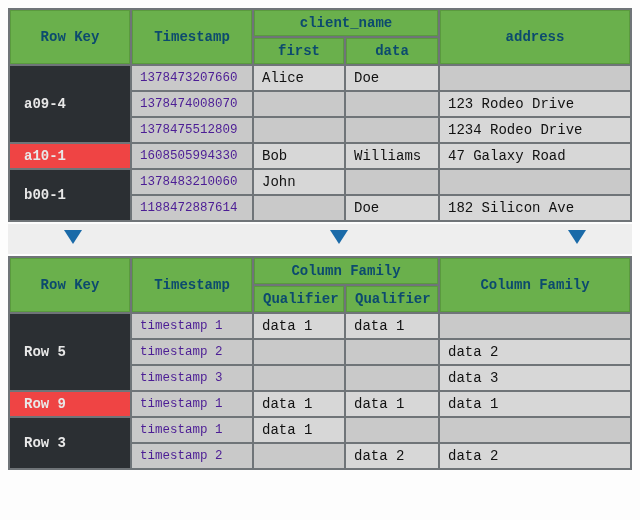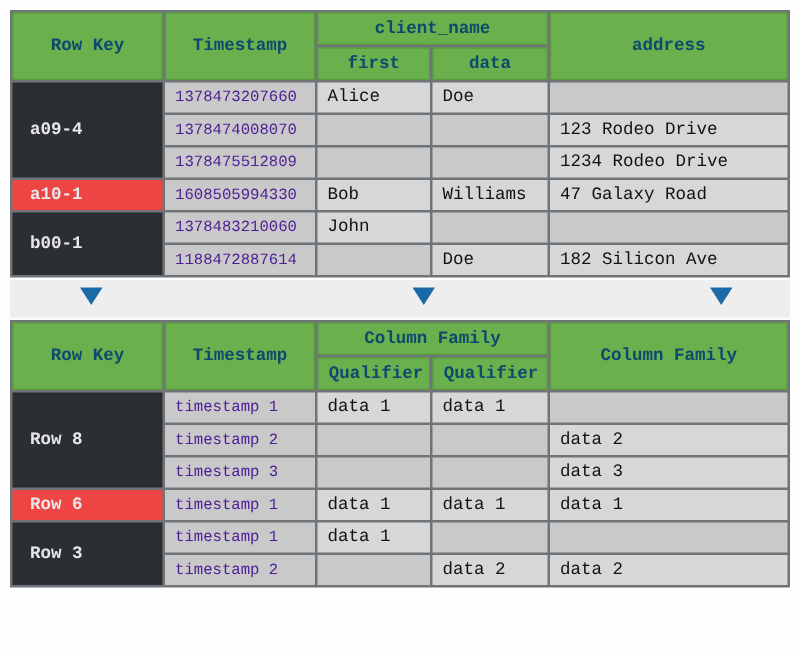--- a/index.html
+++ b/index.html
@@ -155,40 +155,40 @@
       <th rowspan="2">Row Key</th>
       <th rowspan="2">Timestamp</th>
       <th colspan="2">Column Family</th>
       <th rowspan="2">Column Family</th>
     </tr>
     <tr>
       <th>Qualifier</th>
       <th>Qualifier</th>
     </tr>
         <tr>
-          <td rowspan="3" class="rowkey">Row 8</td>
+          <td rowspan="3" class="rowkey">Row 5</td>
           <td class="ts">timestamp 1</td>
           <td class="cell">data 1</td>
           <td class="cell">data 1</td>
           <td class="cell empty"></td>
         </tr>
         <tr>
           <td class="ts">timestamp 2</td>
           <td class="cell empty"></td>
           <td class="cell empty"></td>
           <td class="cell">data 2</td>
         </tr>
         <tr>
           <td class="ts">timestamp 3</td>
           <td class="cell empty"></td>
           <td class="cell empty"></td>
           <td class="cell">data 3</td>
         </tr>
         <tr>
-          <td rowspan="1" class="rowkey alt">Row 6</td>
+          <td rowspan="1" class="rowkey alt">Row 9</td>
           <td class="ts">timestamp 1</td>
           <td class="cell">data 1</td>
           <td class="cell">data 1</td>
           <td class="cell">data 1</td>
         </tr>
         <tr>
           <td rowspan="2" class="rowkey">Row 3</td>
           <td class="ts">timestamp 1</td>
           <td class="cell">data 1</td>
           <td class="cell empty"></td>

